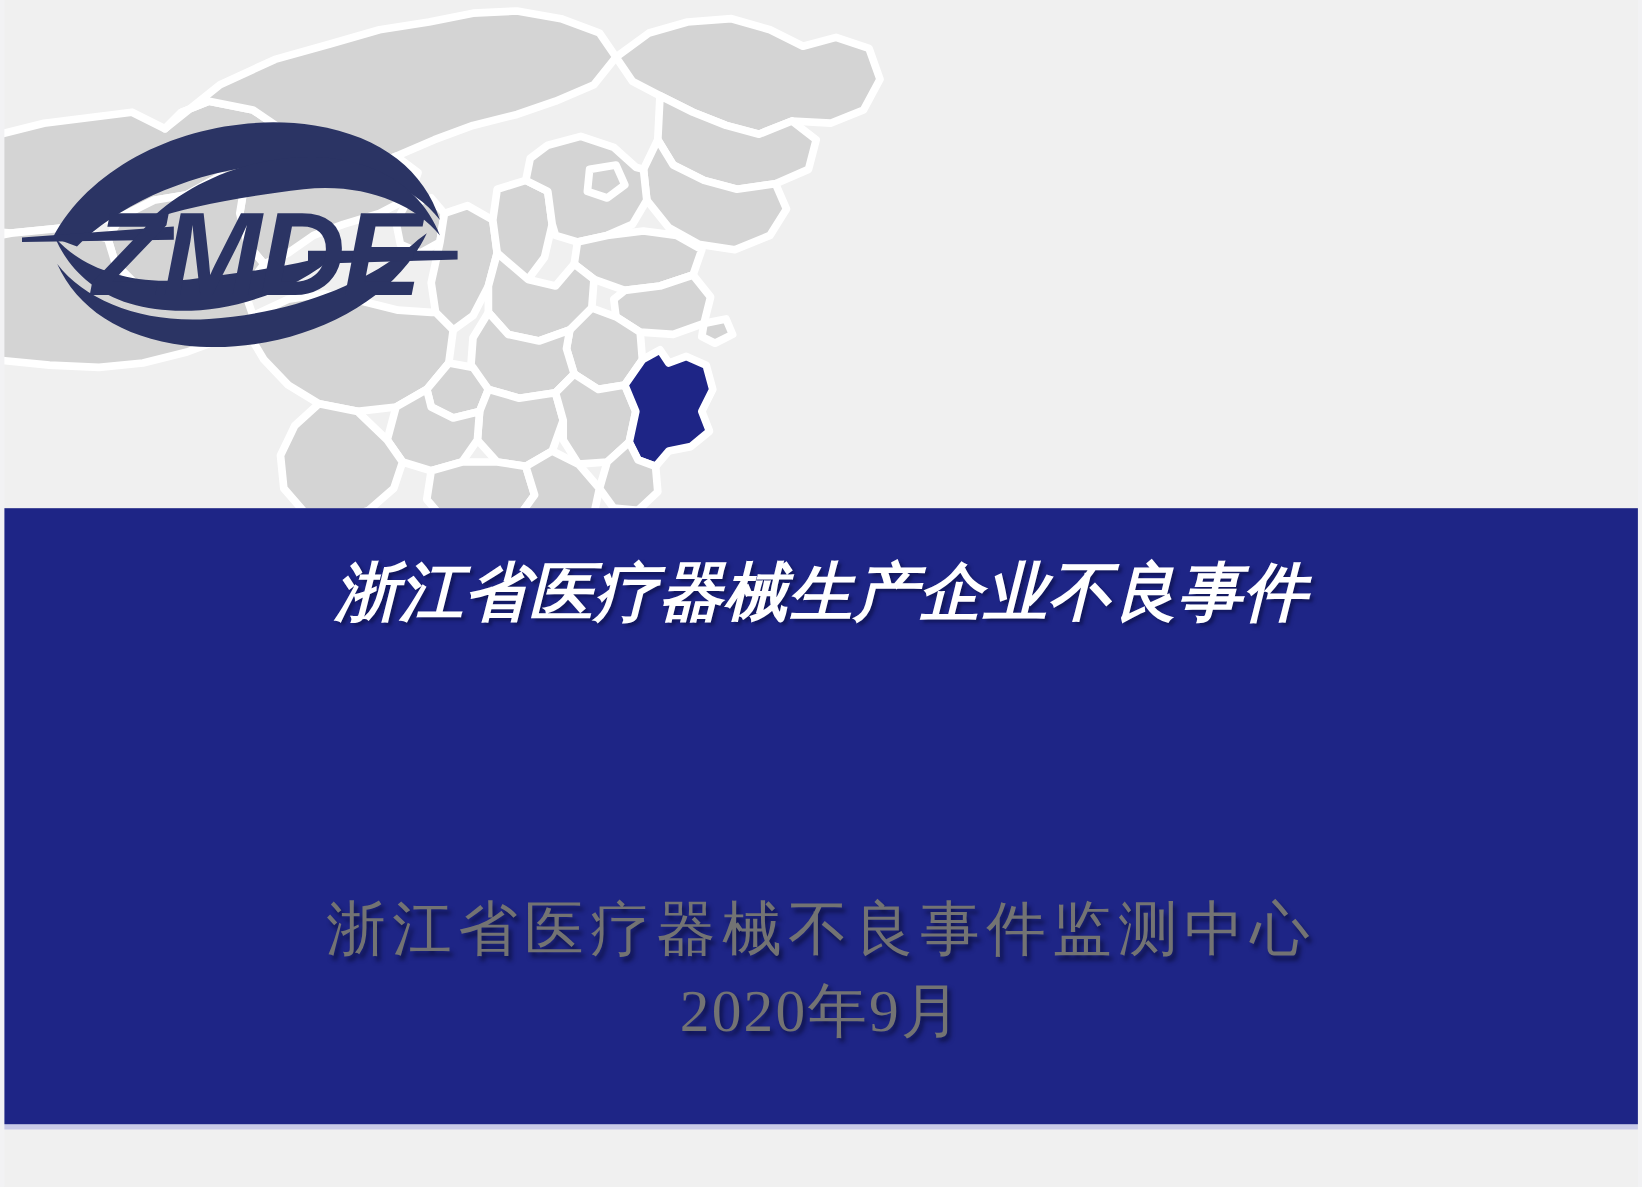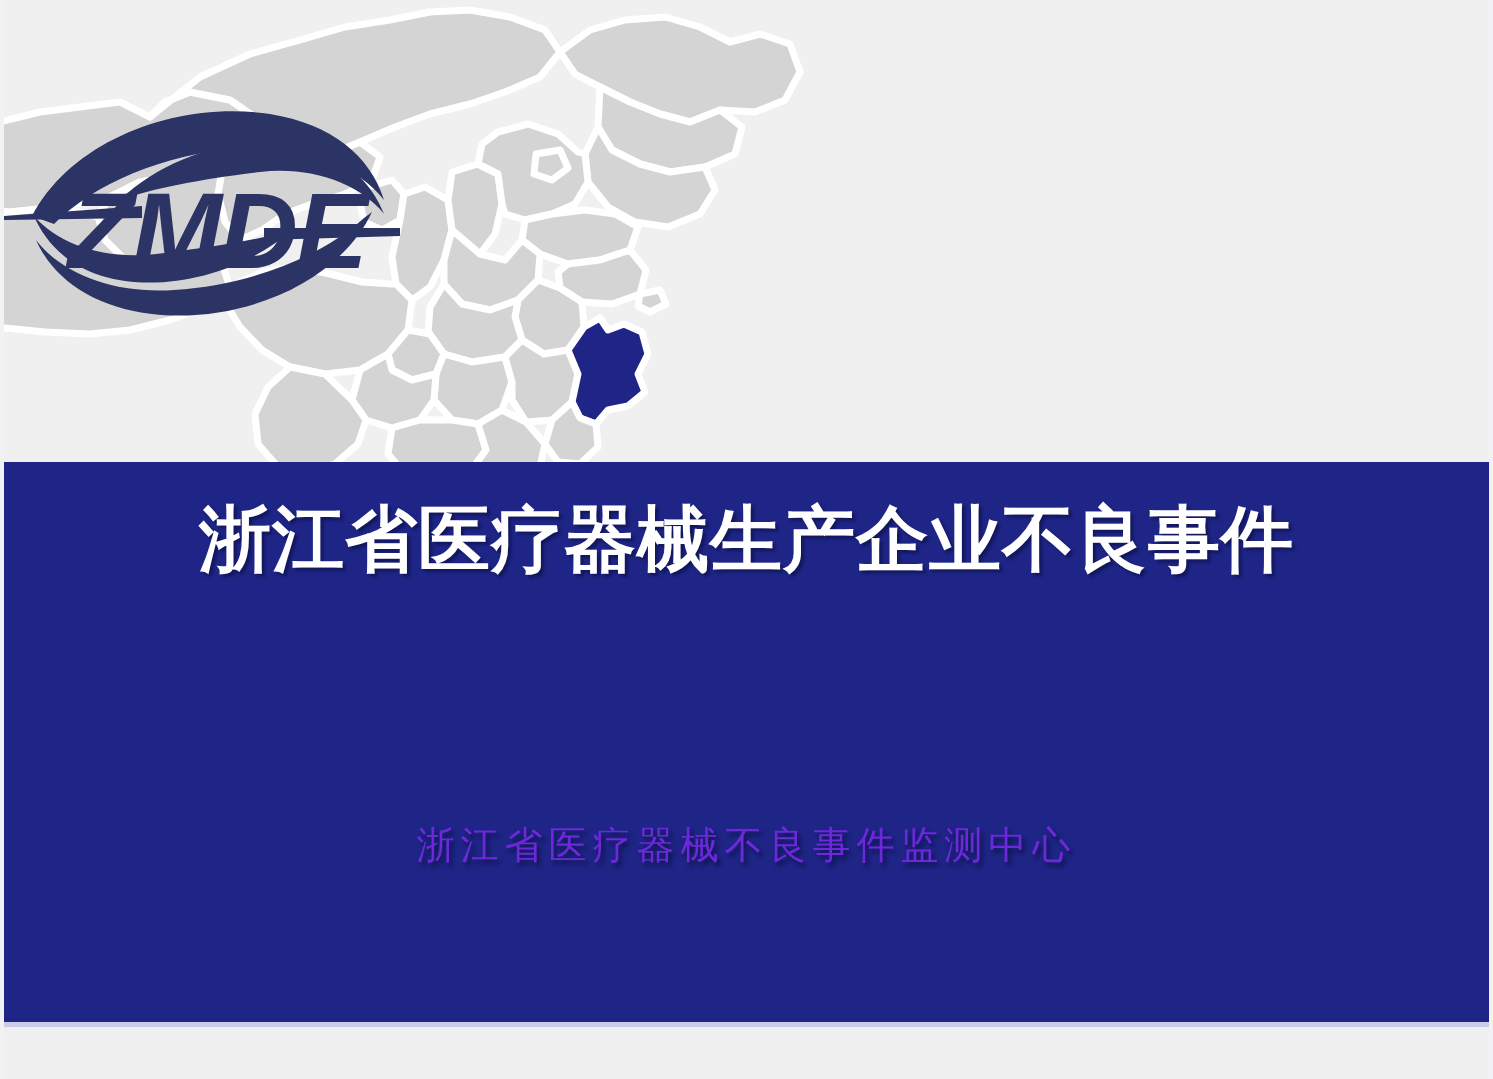--- a/index.html
+++ b/index.html
@@ -49,21 +49,21 @@
     left: 0;
     top: -18px;
     width: 900px;
     height: 500px;
     display: block;
   }
 
   
   .logo {
     position: absolute;
-    left: 2px;
+    left: 18px;
     top: 88px;
     width: 400px;
     height: 248px;
     z-index: 20;
   }
   .logo svg { width: 100%; height: 100%; display: block; }
 
   
   .blue-band {
     position: absolute;
@@ -100,42 +100,43 @@
     top: 488px;
     width: 1493px;
     z-index: 20;
     text-align: center;
   }
   .title-line {
     display: block;
     color: #ffffff;
     font-family: "Liberation Sans", "DejaVu Sans", sans-serif;
     font-weight: bold;
-    font-size: 72px;
+    font-size: 58px;
     line-height: 102px;
     letter-spacing: 1px;
     text-shadow: 3px 3px 3px rgba(10, 12, 60, 0.55);
     white-space: nowrap;
+    font-style: italic;
   }
 
   
   .sub-block {
     position: absolute;
     left: 0;
     top: 808px;
     width: 1493px;
     z-index: 20;
     text-align: center;
   }
   .sub-line {
     display: block;
-    color: #6d28d9;
+    color: #737373;
     font-family: "Liberation Serif", "DejaVu Serif", serif;
     font-weight: normal;
-    font-size: 38px;
+    font-size: 54px;
     line-height: 74px;
     letter-spacing: 6px;
     text-shadow: 3px 4px 4px rgba(8, 10, 48, 0.65);
     white-space: nowrap;
   }
   .sub-line.date {
     letter-spacing: 2px;
   }
 </style>
 </head>
@@ -270,18 +271,19 @@
   <div class="blue-band"></div>
   <div class="band-underline"></div>
   <div class="band-footer"></div>
 
   <div class="title-block">
     <span class="title-line">浙江省医疗器械生产企业不良事件</span>
   </div>
 
   <div class="sub-block">
     <span class="sub-line">浙江省医疗器械不良事件监测中心</span>
+    <span class="sub-line date">2020年9月</span>
   </div>
 
   <div class="edge-strip left"></div>
   <div class="edge-strip right"></div>
 
 </div>
 
 </body></html>

